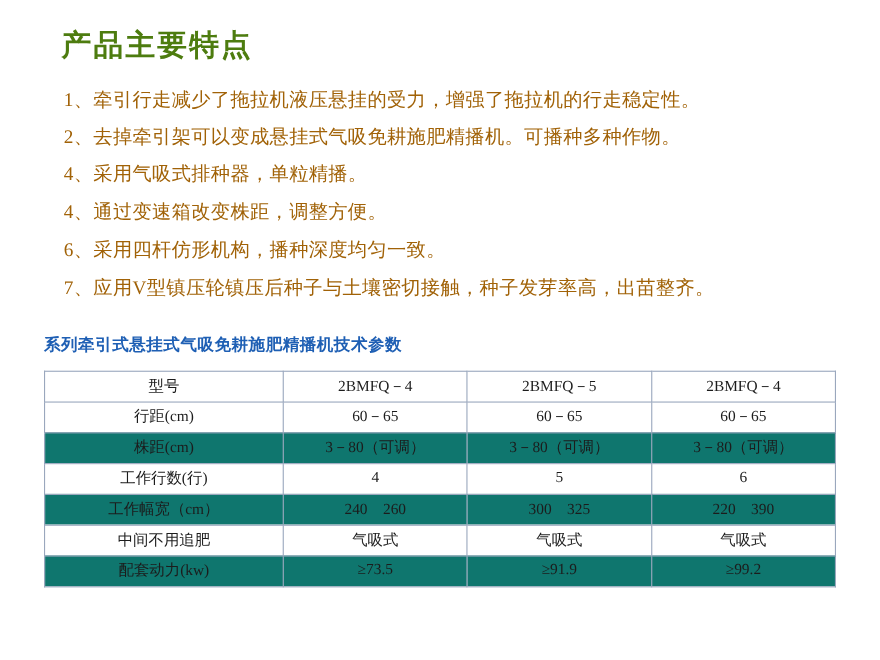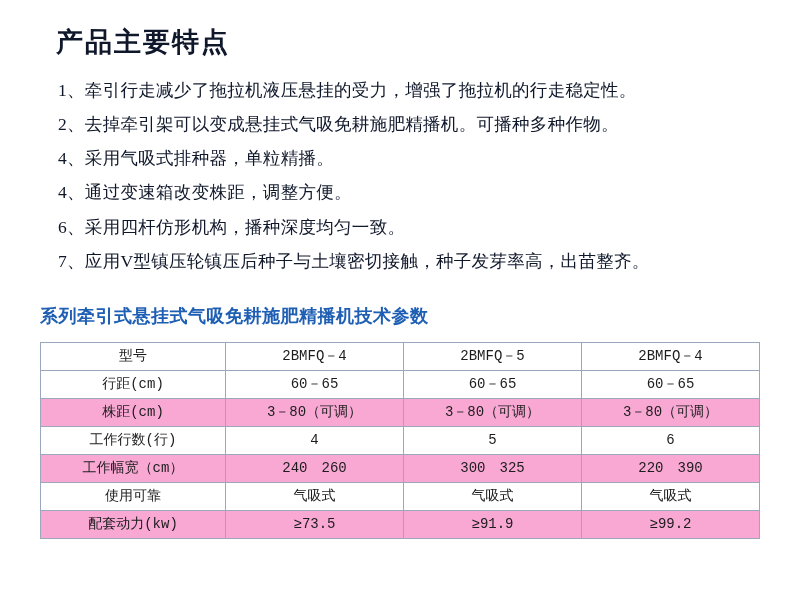--- a/index.html
+++ b/index.html
@@ -18,63 +18,63 @@
     position: relative;
     width: 800px;
     height: 600px;
     box-sizing: border-box;
     padding: 18px 40px 0 40px;
   }
   .main-title {
     font-family: "DejaVu Serif", "Liberation Serif", serif;
     font-weight: bold;
     font-size: 27px;
-    color: #0f172a;
+    color: #4d7c0f;
     letter-spacing: 2px;
     margin: 6px 0 0 16px;
     line-height: 1.3;
   }
   .features {
     margin: 14px 0 0 18px;
   }
   .feature-item {
     font-size: 17.5px;
     line-height: 1.95;
-    color: #0f172a;
+    color: #a16207;
     letter-spacing: 0.3px;
     white-space: nowrap;
   }
   .subtitle {
     margin: 26px 0 0 0;
     font-family: "DejaVu Sans", "Liberation Sans", sans-serif;
     font-weight: bold;
-    font-size: 18px;
+    font-size: 15px;
     color: #1e5fb4;
     letter-spacing: 0.5px;
   }
   .spec-table-wrap {
     margin-top: 14px;
   }
   table.spec {
     border-collapse: collapse;
     width: 720px;
     table-layout: fixed;
   }
   table.spec td {
     border: 1px solid #9aa7bd;
     height: 25px;
     text-align: center;
     vertical-align: middle;
     font-size: 14px;
-    font-family: Liberation Mono, monospace;
+    font-family: Liberation Serif, serif;
     color: #1c1c1c;
-    padding: 1px 2px;
+    padding: 1px 18px;
   }
   table.spec tr.odd td { background: #ffffff; }
-  table.spec tr.even td { background: #f9a8d4; }
+  table.spec tr.even td { background: #0f766e; }
   table.spec td.label-col { width: 180px; }
   .val-spaced { letter-spacing: 0; }
 </style>
 </head>
 <body>
 
 <div class="page">
 
   <h1 class="main-title">产品主要特点</h1>
 
@@ -116,21 +116,21 @@
           <td>5</td>
           <td>6</td>
         </tr>
         <tr class="even">
           <td class="label-col">工作幅宽（cm）</td>
           <td class="val-spaced">240　260</td>
           <td class="val-spaced">300　325</td>
           <td class="val-spaced">220　390</td>
         </tr>
         <tr class="odd">
-          <td class="label-col">使用可靠</td>
+          <td class="label-col">中间不用追肥</td>
           <td>气吸式</td>
           <td>气吸式</td>
           <td>气吸式</td>
         </tr>
         <tr class="even">
           <td class="label-col">配套动力(kw)</td>
           <td>≥73.5</td>
           <td>≥91.9</td>
           <td>≥99.2</td>
         </tr>

